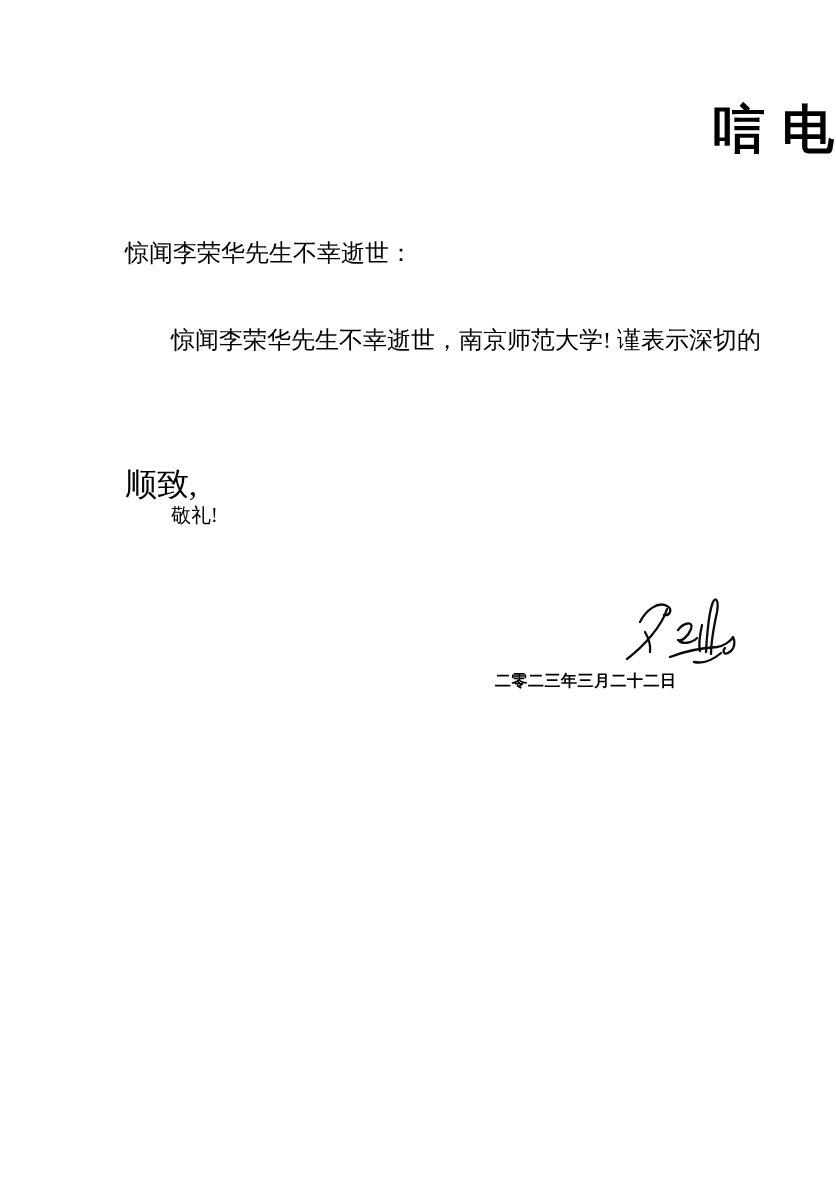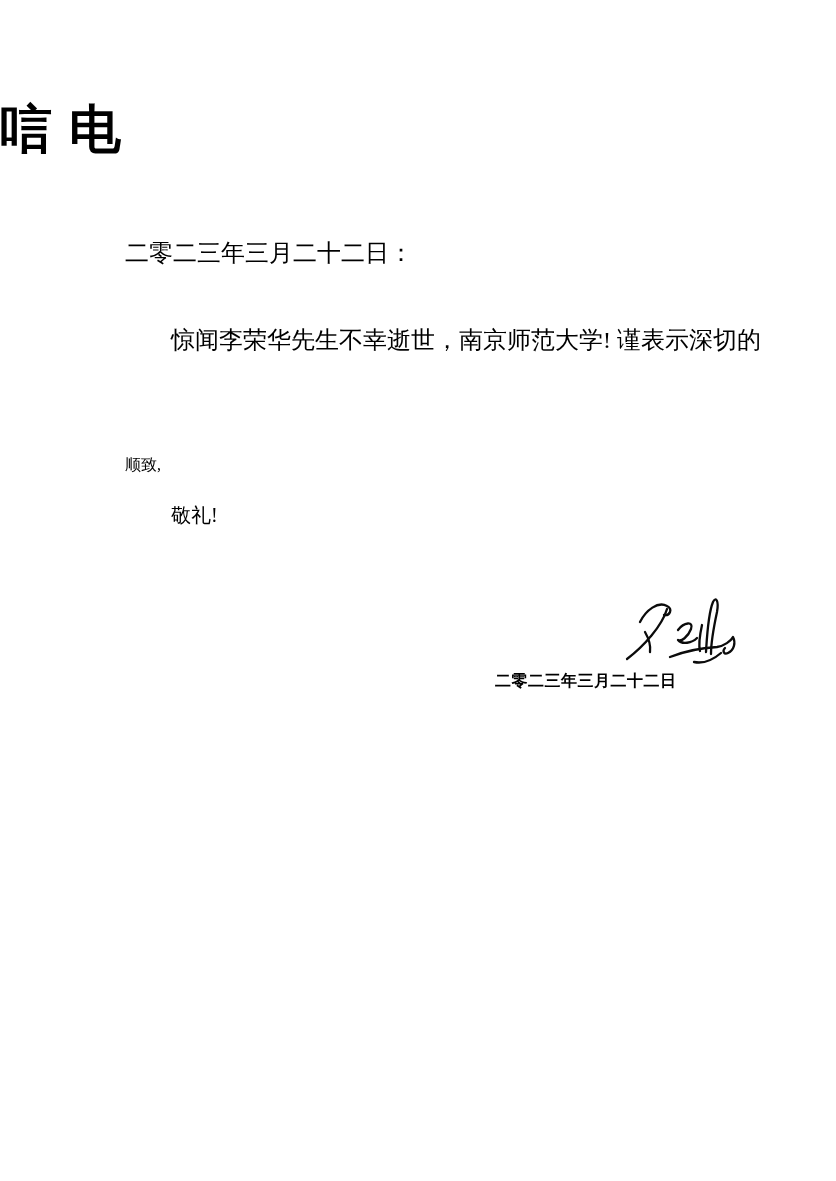--- a/index.html
+++ b/index.html
@@ -14,44 +14,44 @@
     background: #ffffff;
     color: #000000;
     font-family: "Liberation Serif", "DejaVu Serif", serif;
     overflow: hidden;
   }
   .abs { position: absolute; white-space: nowrap; }
   .letter-title {
     top: 102px;
     left: 0;
     width: 836px;
-    text-align: left;
+    text-align: right;
     font-size: 52px;
     line-height: 56px;
     font-weight: bold;
     letter-spacing: 2px;
   }
   .salutation {
     top: 238px;
     left: 125px;
     font-size: 24px;
     line-height: 30px;
   }
   .body-line {
     left: 125px;
     font-size: 24px;
     line-height: 45px;
     height: 45px;
   }
   .body-line-1 { top: 318px; padding-left: 46px; }
   .body-line-2 { top: 363px; }
   .closing-1 {
-    top: 450px;
+    top: 469px;
     left: 125px;
-    font-size: 16px;
+    font-size: 32px;
     line-height: 30px;
   }
   .closing-2 {
     top: 500px;
     left: 171px;
     font-size: 20px;
     line-height: 30px;
   }
   .org-name {
     top: 630px;
@@ -74,21 +74,21 @@
     font-weight: bold;
   }
 </style>
 </head>
 <body>
 
 <div class="page">
 
   <div class="abs letter-title">唁 电</div>
 
-  <div class="abs salutation">二零二三年三月二十二日：</div>
+  <div class="abs salutation">惊闻李荣华先生不幸逝世：</div>
 
   <div class="abs body-line body-line-1">惊闻李荣华先生不幸逝世，南京师范大学! 谨表示深切的</div>
 
 
   <div class="abs closing-1">顺致,</div>
 
   <div class="abs closing-2">敬礼!</div>
 
 
   <svg class="abs sig-svg" viewBox="0 0 120 72" xmlns="http://www.w3.org/2000/svg">

